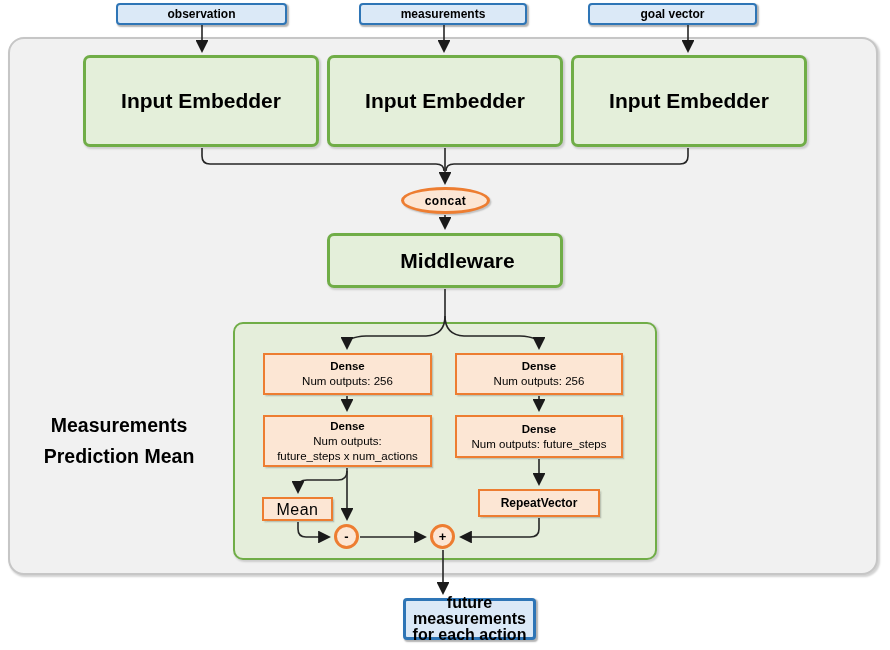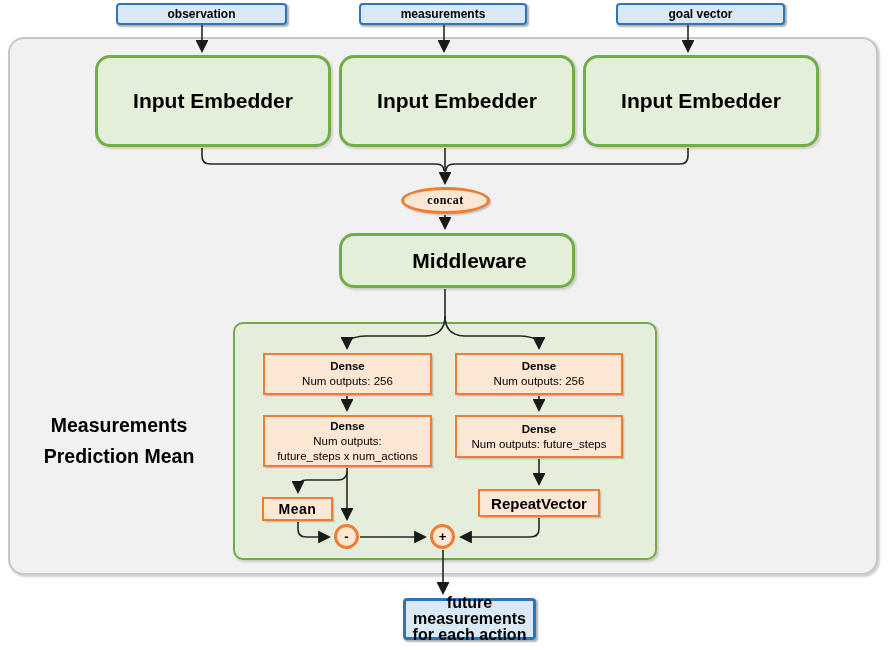--- a/index.html
+++ b/index.html
@@ -13,56 +13,56 @@
                  border-radius:16px; box-shadow:1.5px 1.5px 2px rgba(0,0,0,.18); }
   .head-panel { position:absolute; left:233px; top:322px; width:424px; height:238px;
                 background:var(--head-fill,#e5eedb); border:2.5px solid var(--green-border,#70ad47);
                 border-radius:10px; box-shadow:1.5px 1.5px 2px rgba(0,0,0,.15); }
 
   
   .box-blue { position:absolute; background:var(--blue-fill,#dbe9f7); border:2.5px solid var(--blue-border,#2e75b6);
               border-radius:4px; display:flex; align-items:center; justify-content:center;
               font-weight:bold; font-size:12px; box-shadow:1.5px 1.5px 1.5px rgba(0,0,0,.3); }
   .box-green { position:absolute; background:var(--green-fill,#e4efda); border:3px solid var(--green-border,#70ad47);
-               border-radius:15px; display:flex; align-items:center; justify-content:center;
-               font-weight:bold; font-size:21px; box-shadow:1.5px 1.5px 2px rgba(0,0,0,.15);margin-left:12px; }
+               border-radius:7px; display:flex; align-items:center; justify-content:center;
+               font-weight:bold; font-size:21px; box-shadow:1.5px 1.5px 2px rgba(0,0,0,.15); }
   .box-orange { position:absolute; background:var(--orange-fill,#fce6d4); border:2.5px solid var(--orange-border,#ed7d31);
                 border-radius:0; display:flex; flex-direction:column; align-items:center; justify-content:center;
                 font-size:11.5px; line-height:15px; text-align:center;
                 box-shadow:1.5px 1.5px 1.5px rgba(0,0,0,.18); }
   .box-orange .ttl { font-weight:bold; }
   .node-circle { position:absolute; width:25px; height:25px; border-radius:50%;
                  background:var(--orange-fill,#fce6d4); border:3px solid var(--orange-border,#ed7d31);
                  display:flex; align-items:center; justify-content:center;
                  font-weight:bold; font-size:13px; line-height:13px; }
 
   
   .chip-observation  { left:116px; top:3px;  width:171px; height:22px; }
   .chip-measurements { left:359px; top:3px;  width:168px; height:22px; }
-  .chip-goal         { left:616px; top:3px;  width:169px; height:22px; }
+  .chip-goal         { left:588px; top:3px;  width:169px; height:22px; }
 
   .embedder-1 { left:83px;  top:55px; width:236px; height:92px; }
   .embedder-2 { left:327px; top:55px; width:236px; height:92px; }
   .embedder-3 { left:571px; top:55px; width:236px; height:92px; }
 
   .concat-ellipse { position:absolute; left:401px; top:187px; width:89px; height:27px;
                     background:var(--orange-fill,#fce6d4); border:3px solid var(--orange-border,#ed7d31);
                     border-radius:50%; display:flex; align-items:center; justify-content:center;
                     font-weight:bold; font-size:12px; letter-spacing:.5px;
-                    box-shadow:1.5px 1.5px 1.5px rgba(0,0,0,.2);font-family:Liberation Serif, serif; }
+                    box-shadow:1.5px 1.5px 1.5px rgba(0,0,0,.2); }
 
   .middleware { left:327px; top:233px; width:236px; height:55px;padding-left:25px; }
 
   .dense-l1 { left:263px; top:353px; width:169px; height:42px; }
   .dense-r1 { left:455px; top:353px; width:168px; height:42px; }
   .dense-l2 { left:263px; top:415px; width:169px; height:52px; }
   .dense-r2 { left:455px; top:415px; width:168px; height:43px; }
 
-  .mean-box   { left:262px; top:497px; width:71px;  height:24px; font-weight:bold; font-size:14px; letter-spacing:.5px; }
-  .repeat-box { left:478px; top:489px; width:122px; height:28px; font-weight:bold; font-size:15px; }
+  .mean-box   { left:262px; top:497px; width:71px;  height:24px; font-weight:normal; font-size:16px; letter-spacing:.5px; }
+  .repeat-box { left:478px; top:489px; width:122px; height:28px; font-weight:bold; font-size:12px; }
 
   .minus-node { left:334px; top:524px; }
   .plus-node  { left:430px; top:524px; }
 
   .output-box { left:377px; top:598px; width:133px; height:42px; border-width:3px;
                 font-size:16px; line-height:16px; flex-direction:column; text-align:center;margin-left:26px; }
 
   .head-title { position:absolute; left:10px; top:410px; width:218px; text-align:center;
                 font-weight:bold; font-size:19.5px; line-height:31px; }
 

